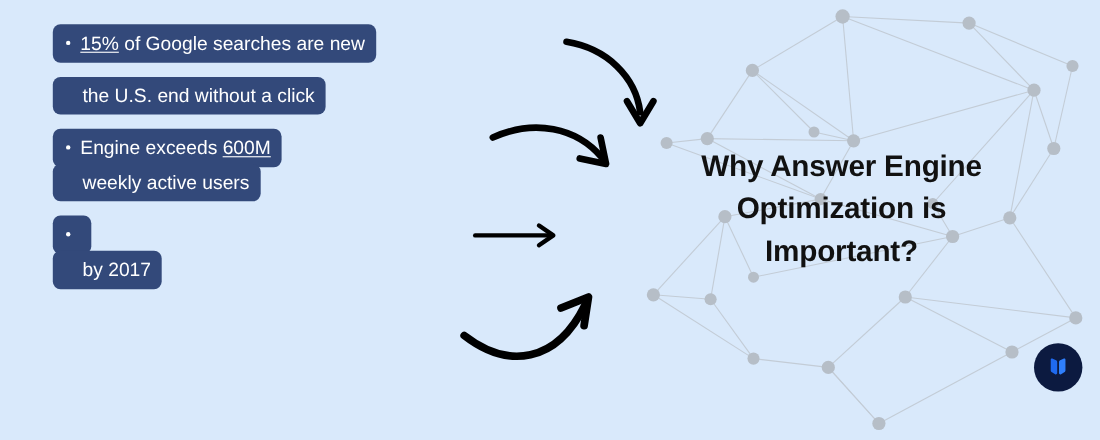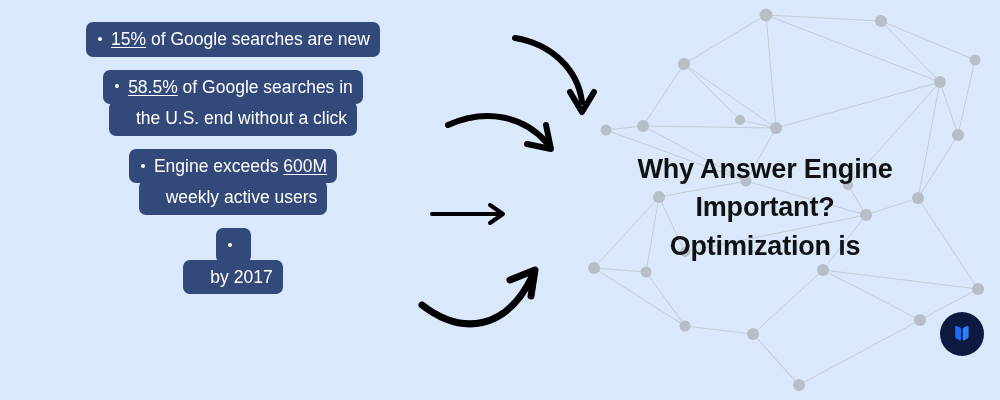--- a/index.html
+++ b/index.html
@@ -34,21 +34,21 @@
     left:48px; top:22px;
     width:370px;
   }
   .bullet {
     margin-bottom:13px;
     position:relative;
   }
   .bullet .lines {
     display:flex;
     flex-direction:column;
-    align-items:center;
+    align-items:flex-start;
   }
   .bline {
     display:inline-block;
     background:#33497a;
     color:#ffffff;
     font-size:17.5px;
     line-height:1.52;
     padding:4px 10px 4px 10px;
     border-radius:7px;
     white-space:nowrap;
@@ -72,21 +72,21 @@
     position:absolute;
     left:410px; top:0;
     width:200px; height:400px;
     pointer-events:none;
   }
   #arrows path, #arrows line { fill:none; stroke:#000; }
 
   
   #heading {
     position:absolute;
-    left:600px; top:150px;
+    left:600px; top:132px;
     width:330px;
     text-align:center;
     color:#111111;
     font-size:27px;
     font-weight:bold;
     line-height:1.42;
     letter-spacing:-0.2px;
   }
 
   
@@ -178,21 +178,20 @@
   <div id="bullets">
 
     <div class="bullet">
       <div class="lines">
         <span class="bline first"><span class="dot"></span><span class="u">15%</span><span> of Google searches are new</span></span>
       </div>
     </div>
 
     <div class="bullet">
       <div class="lines">
-        <span class="bline first"><span class="dot"></span><span class="u">58.5%</span><span> of Google searches in</span></span>
         <span class="bline"><span class="indent"></span><span>the U.S. end without a click</span></span>
       </div>
     </div>
 
     <div class="bullet">
       <div class="lines">
         <span class="bline first"><span class="dot"></span><span>Engine exceeds </span><span class="u">600M</span></span>
         <span class="bline"><span class="indent"></span><span>weekly active users</span></span>
       </div>
     </div>
@@ -224,22 +223,22 @@
     </g>
 
     <g>
       <path d="M12,305 C52,336 96,330 122,277" stroke-width="7" stroke-linecap="round"></path>
       <path d="M100,280 L125,270 L121,296" stroke-width="7" stroke-linecap="round" stroke-linejoin="round"></path>
     </g>
   </svg>
 
   <div id="heading">
     <div>Why Answer Engine</div>
+    <div>Optimization is</div>
     <div>Important?</div>
-    <div>Optimization is</div>
   </div>
 
   <div id="logo">
     <svg width="22" height="22" viewBox="0 0 22 22">
       <path d="M4.2,4.0 C4.2,3.2 4.9,2.7 5.6,3.0 L9.1,4.5 C9.7,4.8 10.1,5.4 10.1,6.0 L10.1,16.2 C10.1,17.2 9.0,17.8 8.2,17.3 L5.3,15.5 C4.6,15.1 4.2,14.4 4.2,13.6 Z" fill="#1f6af0"></path>
       <path d="M17.6,4.0 C17.6,3.2 16.9,2.7 16.2,3.0 L12.7,4.5 C12.1,4.8 11.7,5.4 11.7,6.0 L11.7,16.2 C11.7,17.2 12.8,17.8 13.6,17.3 L16.5,15.5 C17.2,15.1 17.6,14.4 17.6,13.6 Z" fill="#2f7ffc"></path>
     </svg>
   </div>
 
 </div>

